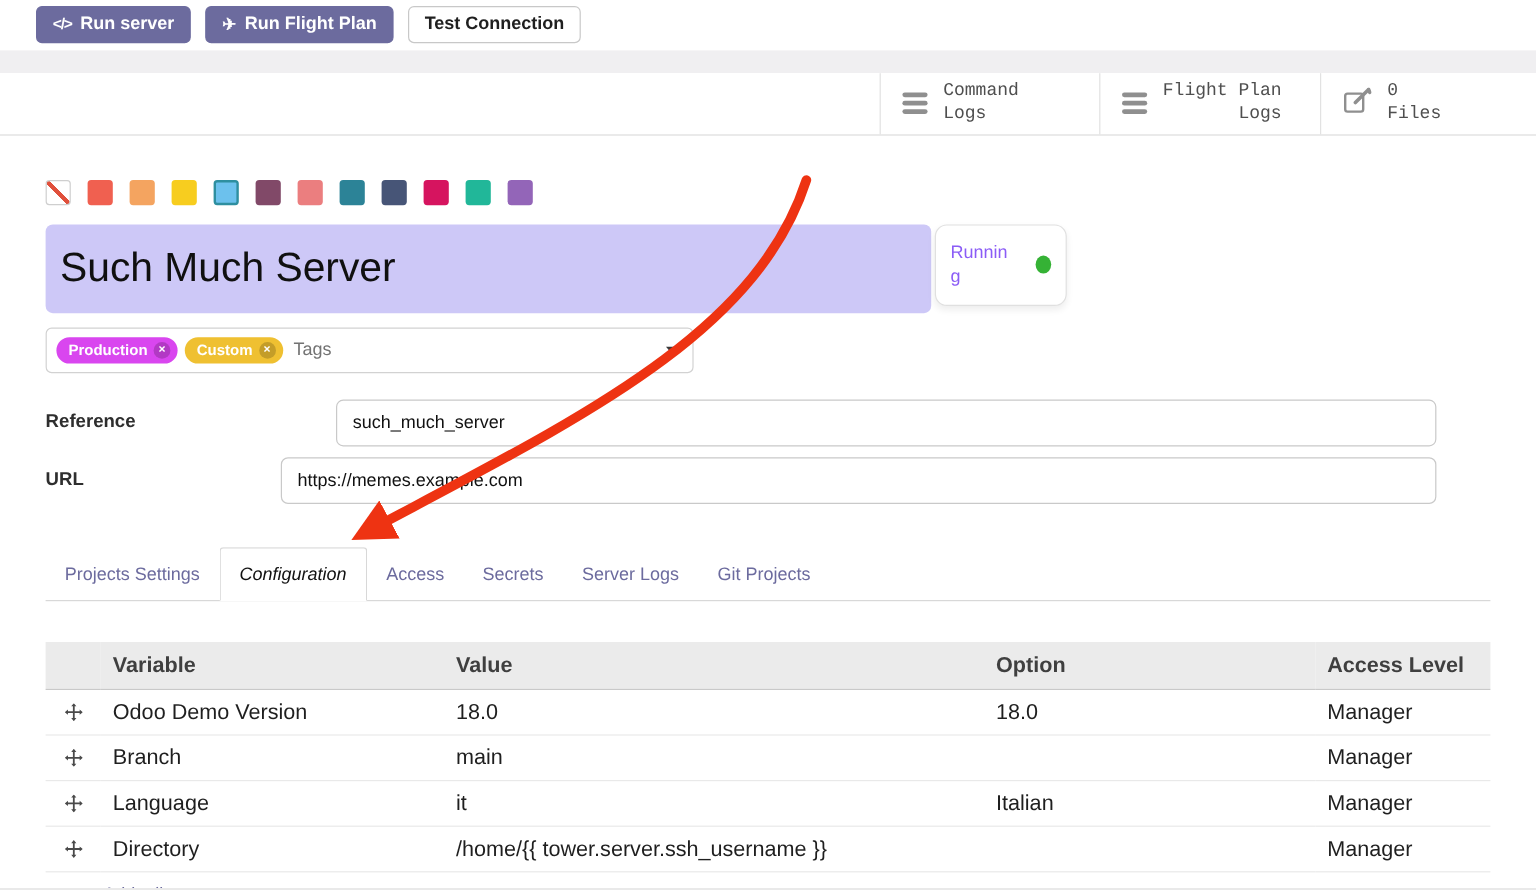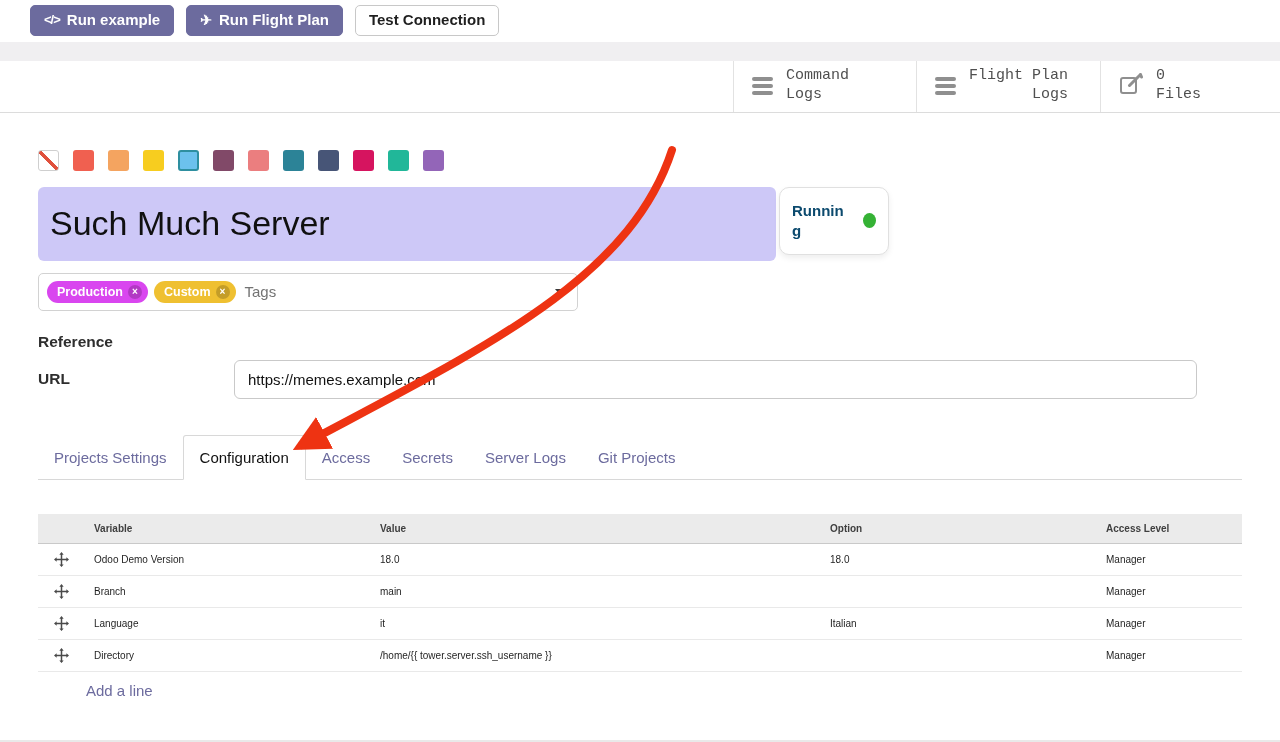--- a/index.html
+++ b/index.html
@@ -37,59 +37,59 @@
   .swatch.no-color {
     background-color: #fff;
     background-image: linear-gradient(45deg, transparent 43%, #e0503c 43%, #e0503c 57%, transparent 57%);
     border: 1px solid #cfcfcf;
   }
   .swatch.selected { border: 2px solid var(--swatch-sel, #2e8fa0); }
 
   .title-row { margin-top: 16px; display: flex; gap: 3px; height: 74px; }
   .title-input { width: 738px; background: var(--title-hl, #cdc8f7); border-radius: 6px; display: flex; align-items: center; padding: 0 12px; font-size: 34px; color: #101010; cursor: text; }
   .status-card { width: 110px; height: 68px; background: #fff; border: 1px solid #e0e0e0; border-radius: 10px; box-shadow: 0 3px 6px rgba(0,0,0,0.07); display: flex; align-items: center; padding: 0 12px; }
-  .status-label { font-weight: 700; font-size: 15px; width: 52px; word-break: break-all; line-height: 1.3; color: #0c4a6e; }
+  .status-label { font-weight: 400; font-size: 15px; width: 52px; word-break: break-all; line-height: 1.3; color: #8b5cf6; }
   .status-dot { width: 13px; height: 15px; border-radius: 50%; margin-left: auto; background: var(--status-green, #35b235); }
 
   .tags-box { margin-top: 12px; width: 540px; height: 38px; border: 1px solid #d2d2d2; border-radius: 5px; display: flex; align-items: center; gap: 6px; padding: 0 12px 0 8px; cursor: text; }
   .tag-pill { display: inline-flex; align-items: center; gap: 5px; color: #fff; font-weight: 700; font-size: 12.5px; padding: 4px 6px 4px 10px; border-radius: 12px; }
   .tag-remove { width: 14px; height: 14px; border-radius: 50%; background: rgba(0,0,0,0.18); color: #fff; font-size: 10px; line-height: 14px; text-align: center; font-weight: 700; cursor: pointer; }
   .tags-placeholder { color: #737373; font-size: 15px; margin-left: 3px; }
   .tags-caret { margin-left: auto; width: 0; height: 0; border-left: 5px solid transparent; border-right: 5px solid transparent; border-top: 6px solid #3a3a3a; cursor: pointer; }
 
   .field-row { display: flex; align-items: center; margin-top: 9px; }
   .field-row.first { margin-top: 22px; gap: 46px; }
   .field-label { width: 196px; font-weight: 700; font-size: 15.5px; color: #2e2e2e; }
   .field-input { flex: 1; margin-right: 45px; height: 39px; border: 1px solid #c9c9c9; border-radius: 6px; background: #fff; display: flex; align-items: center; padding: 0 13px; font-size: 15px; color: #111; cursor: text; }
 
   .tabs { margin-top: 36px; display: flex; align-items: flex-end; border-bottom: 1px solid #d8d8d8; }
   .tab { padding: 13px 16px; font-size: 15px; color: var(--accent, #6c6b9e); cursor: pointer; white-space: nowrap; }
-  .tab.active { background: #fff; border: 1px solid #d8d8d8; border-bottom: 1px solid #fff; margin-bottom: -1px; border-radius: 3px 3px 0 0; color: #111; }
+  .tab.active { background: #fff; border: 1px solid #d8d8d8; border-bottom: 1px solid #fff; margin-bottom: -1px; border-radius: 3px 3px 0 0; color: #111; font-style: italic; }
 
   .table-wrap { margin-top: 34px; }
-  table { width: 100%; border-collapse: collapse; font-size: 10px; table-layout: fixed; }
+  table { width: 100%; border-collapse: collapse; font-size: 18px; table-layout: fixed; }
   thead th { background: #ebebeb; text-align: left; font-weight: 700; color: #3f3f3f; padding: 9px 10px; border-bottom: 1px solid #c9c9c9; }
   th.col-handle { width: 46px; } th.col-variable { width: 286px; } th.col-value { width: 450px; } th.col-option { width: 276px; }
   tbody td { padding: 8px 10px; border-bottom: 1px solid #e9e9e9; color: #1f1f1f; overflow: hidden; white-space: nowrap; }
   td.handle { text-align: center; cursor: grab; }
   td.handle svg { vertical-align: middle; }
 
   .add-line { display: inline-block; color: var(--accent, #6c6b9e); font-size: 15px; padding: 10px 10px 12px 48px; cursor: pointer; }
 
   .bottom-strip { position: absolute; left: 0; right: 0; bottom: 0; height: 2px; background: #e9e9e9; }
 
   .arrow-overlay { position: absolute; left: 0; top: 0; pointer-events: none; z-index: 40; }
 </style>
 </head>
 <body>
 
 <div class="top-toolbar">
   <div class="btn btn-primary">
     <span class="code-glyph">&lt;/&gt;</span>
-    <span>Run example</span>
+    <span>Run server</span>
   </div>
   <div class="btn btn-primary">
     <span class="plane-glyph">✈</span>
     <span>Run Flight Plan</span>
   </div>
   <div class="btn btn-secondary">
     <span>Test Connection</span>
   </div>
 </div>
 
@@ -165,20 +165,21 @@
     <span class="tag-pill" style="background: rgb(239, 192, 49);">
       <span>Custom</span>
       <span class="tag-remove">×</span>
     </span>
     <span class="tags-placeholder">Tags</span>
     <span class="tags-caret"></span>
   </div>
 
   <div class="field-row first">
     <div class="field-label">Reference</div>
+    <div class="field-input">such_much_server</div>
   </div>
   <div class="field-row">
     <div class="field-label">URL</div>
     <div class="field-input">https://memes.example.com</div>
   </div>
 
   <div class="tabs">
     <div class="tab">Projects Settings</div>
     <div class="tab active">Configuration</div>
     <div class="tab">Access</div>

